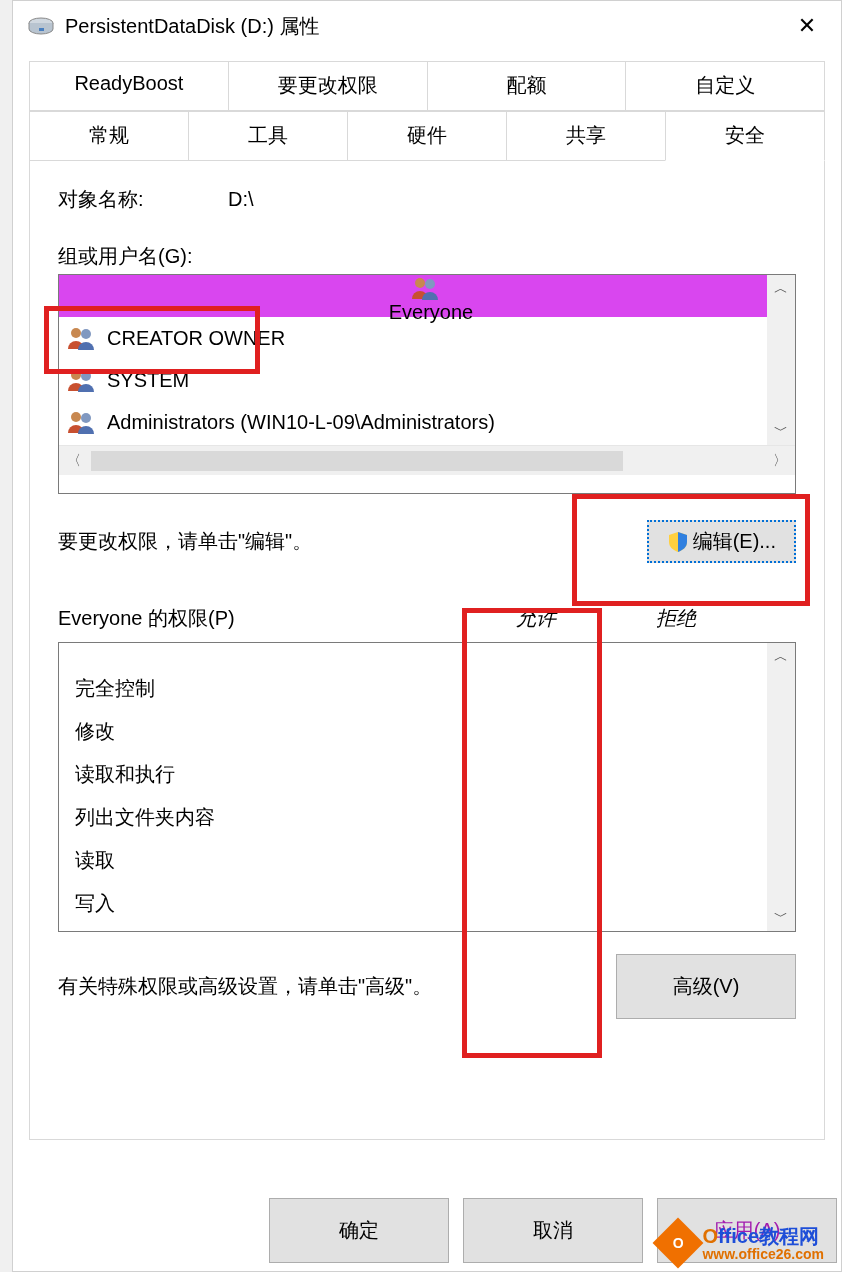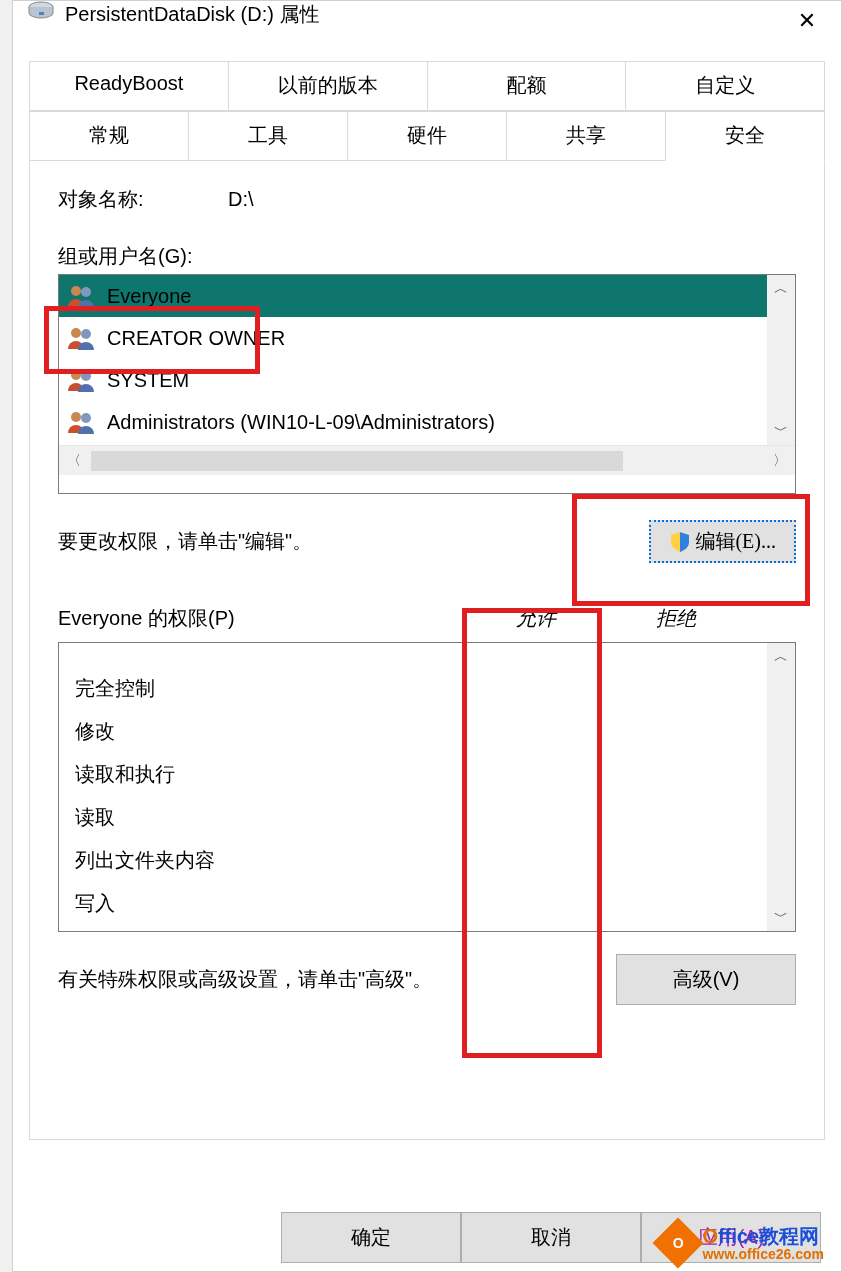--- a/index.html
+++ b/index.html
@@ -21,20 +21,21 @@
       background: #ffffff;
       width: 830px;
       height: 1272px;
       margin-left: 12px;
       border: 1px solid #d0d0d0;
       position: relative;
     }
     .titlebar {
       height: 50px;
       display: flex;
+      align-items: center;
       padding: 0 14px;
       background: #fff;
     }
     .titlebar-icon {
       width: 28px;
       height: 18px;
       margin-right: 10px;
     }
     .titlebar-text {
       font-size: 20px;
@@ -108,21 +109,22 @@
     }
     .user-item {
       display: flex;
       align-items: center;
       height: 42px;
       padding-left: 8px;
       font-size: 20px;
       cursor: pointer;
     }
     .user-item.selected {
-      background: #0f766e;
+      background: #d946ef;
+      flex-direction: column;
     }
     .user-icon {
       width: 28px;
       height: 26px;
       margin-right: 12px;
       display: inline-flex;
       align-items: center;
       justify-content: center;
     }
     .vscroll {
@@ -186,21 +188,20 @@
     }
     .edit-btn {
       background: #e1e1e1;
       border: 2px dotted #006fd6;
       padding: 6px 18px;
       font-size: 20px;
       display: flex;
       align-items: center;
       gap: 4px;
       cursor: pointer;
-      font-family: Liberation Serif, serif;
     }
     .shield-svg { width: 22px; height: 22px; }
     .perm-header {
       display: flex;
       margin-top: 42px;
       font-size: 20px;
     }
     .perm-header .plabel { flex: 1; }
     .perm-header .col { width: 140px; text-align: left; font-style: italic; }
     .perm-list {
@@ -238,31 +239,32 @@
     .adv-row {
       display: flex;
       align-items: center;
       justify-content: space-between;
       margin-top: 22px;
       font-size: 20px;
     }
     .std-btn {
       background: #e1e1e1;
       border: 1px solid #adadad;
-      padding: 11px 0;
+      padding: 18px 0;
       width: 180px;
       text-align: center;
       font-size: 20px;
       cursor: pointer;
     }
     .footer-btns {
       position: absolute;
       bottom: 8px;
-      right: 20px;
-      display: flex;
+      right: 4px;
+      display: flex;
+      gap: 14px;
     }
     .footer-btns .std-btn.disabled {
       color: #a21caf;
     }
     .highlight-red {
       position: absolute;
       border: 5px solid #e02020;
       pointer-events: none;
       z-index: 100;
     }
@@ -306,21 +308,21 @@
           <rect x="12" y="11" width="5" height="3" fill="#4a80c0"></rect>
         </svg>
     </span>
     <span class="titlebar-text">PersistentDataDisk (D:) 属性</span>
     <span class="close-btn">✕</span>
   </div>
 
   <div class="tabs-container">
     <div class="tabs-row">
       <div class="tab">ReadyBoost</div>
-      <div class="tab">以前的版本</div>
+      <div class="tab">要更改权限</div>
       <div class="tab">配额</div>
       <div class="tab">自定义</div>
     </div>
     <div class="tabs-row">
       <div class="tab">常规</div>
       <div class="tab">工具</div>
       <div class="tab">硬件</div>
       <div class="tab">共享</div>
       <div class="tab active">安全</div>
     </div>
@@ -408,22 +410,22 @@
       <div class="perm-header">
         <span class="plabel">Everyone 的权限(P)</span>
         <span class="col">允许</span>
         <span class="col">拒绝</span>
       </div>
 
       <div class="perm-list">
         <div class="perm-item">完全控制</div>
         <div class="perm-item">修改</div>
         <div class="perm-item">读取和执行</div>
+        <div class="perm-item">列出文件夹内容</div>
         <div class="perm-item">读取</div>
-        <div class="perm-item">列出文件夹内容</div>
         <div class="perm-item">写入</div>
         <div class="perm-vscroll">
           <div class="arrow">︿</div>
           <div class="arrow">﹀</div>
         </div>
       </div>
 
       <div class="adv-row">
         <span>有关特殊权限或高级设置，请单击"高级"。</span>
         <button class="std-btn">高级(V)</button>

